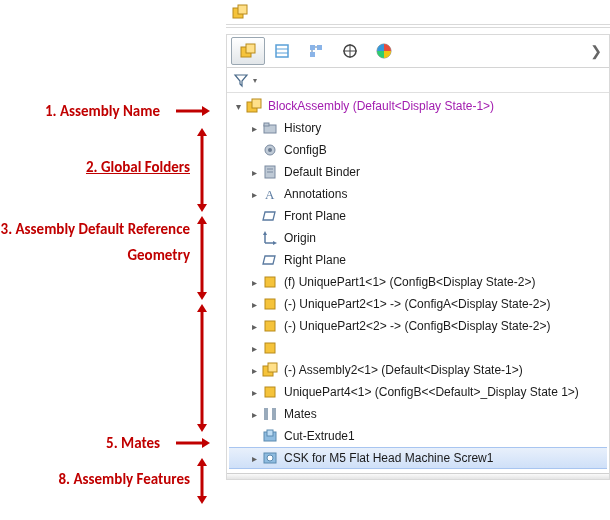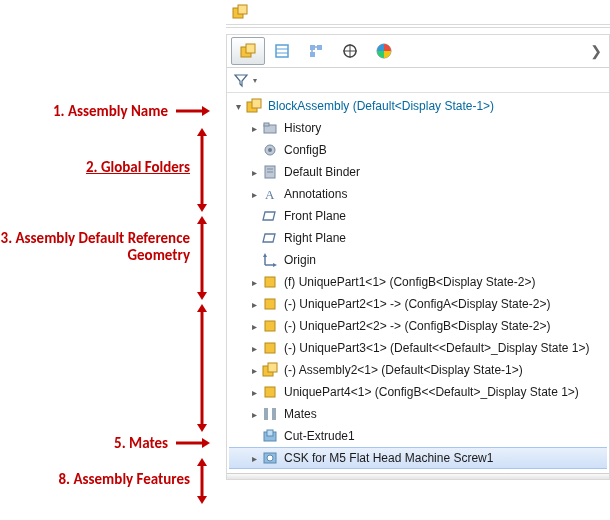--- a/index.html
+++ b/index.html
@@ -1,19 +1,19 @@
 <!DOCTYPE html>
 <html><head>
 <meta charset="utf-8">
 <style>
   * { box-sizing: border-box; margin: 0; padding: 0; }
   body { font-family: "Segoe UI", Tahoma, sans-serif; font-size: 12px; background: #fff; width: 610px; height: 520px; position: relative; user-select: none; }
   .container { display: flex; width: 610px; height: 520px; }
   .labels-col { width: 225px; padding: 10px 4px 0 4px; position: relative; }
-  .labels-col .label-row { position: absolute; left: 0; width: 210px; text-align: right; color: #c00000; font-weight: bold; font-size: 15px; font-family: Calibri, sans-serif; display: flex; align-items: center; justify-content: flex-end; gap:8px; }
+  .labels-col .label-row { position: absolute; left: 0; width: 210px; text-align: right; color: #c00000; font-weight: bold; font-size: 15px; font-family: Calibri, sans-serif; display: flex; align-items: center; justify-content: flex-end; gap:16px; }
   .labels-col .label-row svg { flex-shrink:0; }
   .labels-col .bracket-v { position:absolute; right:14px; width:18px; }
   .labels-col .bracket-v svg { position:absolute; top:0; left:0; }
 
   .panel-col { flex: 1; border-left: 1px solid #fff; padding-top: 2px; background:#fff; }
   .titlebar { display:flex; align-items:center; gap:6px; padding: 2px 6px 4px 6px; font-size:12px; }
   .titlebar .icon { width:16px; height:16px; }
 
   .hr { height: 4px; border-top: 1px solid #d9d9d9; border-bottom:1px solid #d9d9d9; margin-bottom:6px; }
   .toolbar { display:flex; align-items:center; padding: 2px 4px; gap:0; border-bottom:1px solid #d4d4d4;}
@@ -25,21 +25,21 @@
   .filterbar { display:flex; align-items:center; padding:4px 6px; gap:4px; border-bottom:1px solid #e0e0e0;}
   .filterbar .funnel { width:16px; height:16px; }
   .filterbar .drop { font-size:8px; color:#666; }
 
   .tree { padding: 2px 2px 10px 2px; background:#fff; position:relative; }
   .row { display:flex; align-items:center; height:22px; padding-left:4px; gap:2px; white-space:nowrap; }
   .row .exp { width:11px; height:11px; display:inline-flex; align-items:center; justify-content:center; color:#606060; font-size:10px; }
   .row .indent { display:inline-block; }
   .row .ricon { width:16px; height:16px; display:inline-flex; align-items:center; justify-content:center; flex-shrink:0; }
   .row .txt { padding-left:4px; font-size:12px; color:#1a1a1a; }
-  .row.root .txt { color:#0369a1; }
+  .row.root .txt { color:#a21caf; }
   .row.selected { background: linear-gradient(#e8f0fb, #cfe0f8); border-top:1px solid #a8c5f0; border-bottom:1px solid #a8c5f0; height:22px; }
 
   
   svg { display:block; }
   .bottom-shadow { position:absolute; left:0; right:0; bottom:0; height:6px; background: linear-gradient(#fafafa,#e5e5e5); border-top:1px solid #d0d0d0;}
   .panel-wrap { position:relative; border:1px solid #d9d9d9; }
 </style>
 </head>
 <body>
 
@@ -66,21 +66,21 @@
       <span>2. Global Folders</span>
     </div>
 
     <div class="bracket-v" style="top:216px; height:84px;">
       <svg width="18" height="84">
           <line x1="9" y1="4" x2="9" y2="80" stroke="#c00000" stroke-width="3"></line>
           <polygon points="4,8 9,0 14,8" fill="#c00000"></polygon>
           <polygon points="4,76 9,84 14,76" fill="#c00000"></polygon>
         </svg>
     </div>
-    <div class="label-row" style="top:230px; right:22px; width:190px; line-height:17px; display:block; text-align:right;">
+    <div class="label-row" style="top:216px; right:22px; width:190px; line-height:26px; display:block; text-align:right;">
       <span>3. Assembly Default Reference Geometry</span>
     </div>
 
     <div class="bracket-v" style="top:304px; height:128px;">
       <svg width="18" height="128">
           <line x1="9" y1="4" x2="9" y2="124" stroke="#c00000" stroke-width="3"></line>
           <polygon points="4,8 9,0 14,8" fill="#c00000"></polygon>
           <polygon points="4,120 9,128 14,120" fill="#c00000"></polygon>
         </svg>
     </div>
@@ -234,38 +234,38 @@
                 <polygon points="3,4 13,4 11,12 1,12" fill="none" stroke="#5a7aa0" stroke-width="1.3"></polygon>
               </svg>
             </span>
         <span class="txt">Front Plane</span>
       </div>
       <div class="row">
         <span class="indent" style="width:14px"></span>
             <span class="exp"></span>
         <span class="ricon">
               <svg width="16" height="16">
-                <polygon points="3,4 13,4 11,12 1,12" fill="none" stroke="#5a7aa0" stroke-width="1.3"></polygon>
-              </svg>
-            </span>
-        <span class="txt">Right Plane</span>
-      </div>
-      <div class="row">
-        <span class="indent" style="width:14px"></span>
-            <span class="exp"></span>
-        <span class="ricon">
-              <svg width="16" height="16">
                 <line x1="3" y1="13" x2="3" y2="3" stroke="#5a7aa0" stroke-width="1.5"></line>
                 <line x1="3" y1="13" x2="13" y2="13" stroke="#5a7aa0" stroke-width="1.5"></line>
                 <polygon points="1,5 3,1 5,5" fill="#5a7aa0"></polygon>
                 <polygon points="11,11 15,13 11,15" fill="#5a7aa0"></polygon>
               </svg>
             </span>
         <span class="txt">Origin</span>
       </div>
+      <div class="row">
+        <span class="indent" style="width:14px"></span>
+            <span class="exp"></span>
+        <span class="ricon">
+              <svg width="16" height="16">
+                <polygon points="3,4 13,4 11,12 1,12" fill="none" stroke="#5a7aa0" stroke-width="1.3"></polygon>
+              </svg>
+            </span>
+        <span class="txt">Right Plane</span>
+      </div>
 
       <div class="row">
         <span class="indent" style="width:14px"></span>
             <span class="exp">▸</span>
         <span class="ricon">
               <svg width="16" height="16">
                 <rect x="3" y="3" width="10" height="10" fill="#f5c33b" stroke="#b88a1a"></rect>
               </svg>
             </span>
         <span class="txt">(f) UniquePart1&lt;1&gt;  (ConfigB&lt;Display State-2&gt;)</span>
@@ -291,21 +291,20 @@
         <span class="txt">(-) UniquePart2&lt;2&gt; -&gt;  (ConfigB&lt;Display State-2&gt;)</span>
       </div>
       <div class="row">
         <span class="indent" style="width:14px"></span>
             <span class="exp">▸</span>
         <span class="ricon">
               <svg width="16" height="16">
                 <rect x="3" y="3" width="10" height="10" fill="#f5c33b" stroke="#b88a1a"></rect>
               </svg>
             </span>
-        <span class="txt">(-) UniquePart3&lt;1&gt;  (Default&lt;&lt;Default&gt;_Display State 1&gt;)</span>
       </div>
       <div class="row">
         <span class="indent" style="width:14px"></span>
             <span class="exp">▸</span>
         <span class="ricon">
               <svg width="16" height="16">
                 <rect x="1" y="4" width="10" height="10" fill="#f5c33b" stroke="#b88a1a"></rect>
                 <rect x="6" y="1" width="9" height="9" fill="#ffe08a" stroke="#b88a1a"></rect>
               </svg>
             </span>

